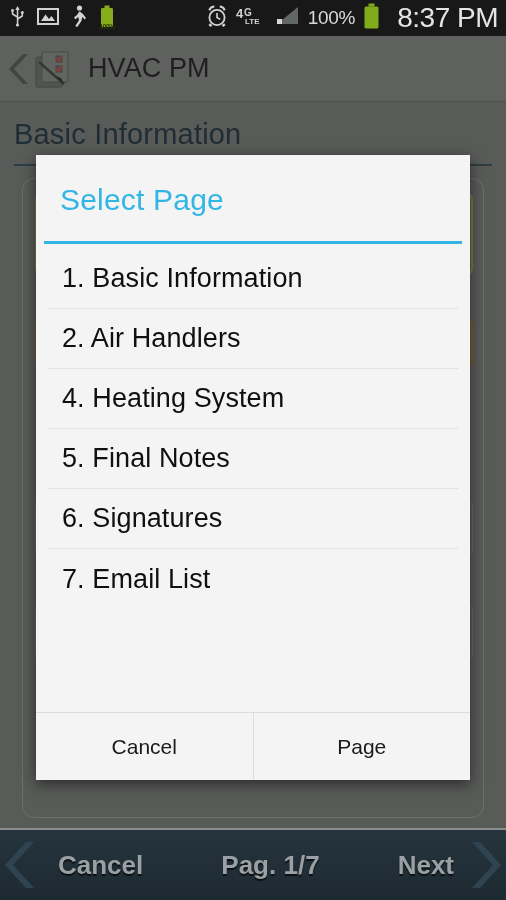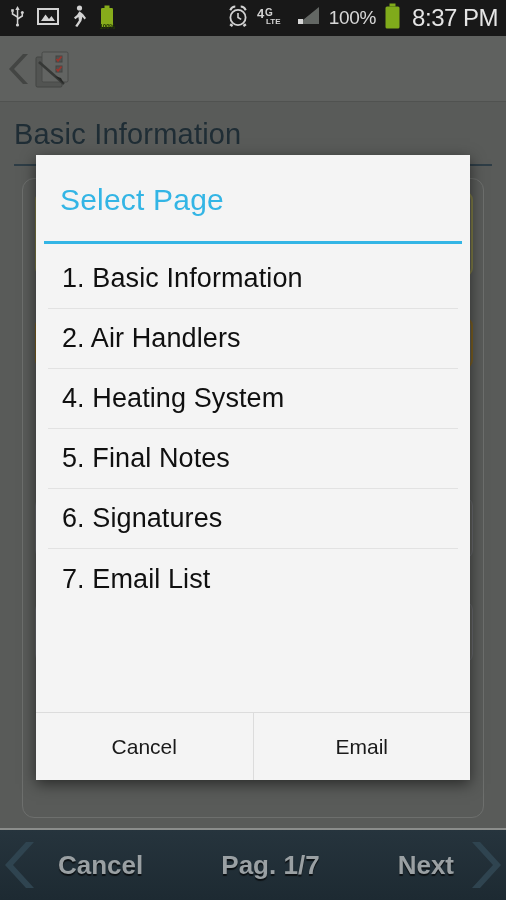--- a/index.html
+++ b/index.html
@@ -24,22 +24,22 @@
     padding: 0 8px 0 10px;
     color: #e8e8e8;
   }
   .sb-left { display: flex; align-items: center; gap: 12px; }
   .sb-right { display: flex; align-items: center; gap: 8px; margin-left: auto; }
   .sb-icon { display: block; }
   .sb-pct {
     font-size: 19px; letter-spacing: -0.3px; color: #f0f0f0;
   }
   .sb-clock {
-    font-size: 24px; color: #ffffff; letter-spacing: -0.5px;
-    margin-left: 3px;
+    font-size: 28px; color: #ffffff; letter-spacing: -0.5px;
+    margin-left: 9px;
     text-align: center;
   }
   .batt-mini { position: relative; }
   .batt-mini .pct {
     position: absolute; left: 0; right: 0; bottom: 2px;
     text-align: center; font-size: 6.5px; color: #2b4206;
     font-weight: bold; letter-spacing: -0.4px;
   }
 
   
@@ -261,20 +261,21 @@
         <rect x="6" y="9" width="26" height="30" rx="1.5" fill="#5c5e5c" stroke="#4a4c4a"></rect>
         <rect x="12" y="4" width="26" height="30" rx="1.5" fill="#6e706e" stroke="#505250"></rect>
         <rect x="26" y="8" width="6" height="6" fill="#5a5c5a" stroke="#4a4c4a"></rect>
         <path d="M26.5 11 L28 13 L31.5 8.5" stroke="#b03a30" stroke-width="1.6" fill="none"></path>
         <rect x="26" y="18" width="6" height="6" fill="#5a5c5a" stroke="#4a4c4a"></rect>
         <path d="M26.5 21 L28 23 L31.5 18.5" stroke="#b03a30" stroke-width="1.6" fill="none"></path>
         <path d="M9 14 L34 36" stroke="#3d3f3d" stroke-width="2.6" fill="none"></path>
         <path d="M25 28 L34 36 L31 30 Z" fill="#2a2c2a"></path>
       </svg>
     </span>
+    <span id="app-title">HVAC PM</span>
   </div>
 
   <div id="form-area">
     <div id="sec-title">Basic Information</div>
     <div id="sec-rule"></div>
     <div id="form-panel">
       <div class="fld" style="left:12px; top:12px; width:438px; height:86px;"></div>
       <div class="flabel" style="left:14px; top:110px;">W</div>
       <div class="fld orange" style="left:12px; top:138px; width:438px; height:52px;"></div>
       <div class="flabel" style="left:14px; top:200px;">D</div>
@@ -295,21 +296,21 @@
     <div id="dlg-list">
       <div class="dlg-item">1. Basic Information</div>
       <div class="dlg-item">2. Air Handlers</div>
       <div class="dlg-item">4. Heating System</div>
       <div class="dlg-item">5. Final Notes</div>
       <div class="dlg-item">6. Signatures</div>
       <div class="dlg-item">7. Email List</div>
     </div>
     <div id="dlg-footer">
       <div class="dlg-btn">Cancel</div>
-      <div class="dlg-btn">Email</div>
+      <div class="dlg-btn">Page</div>
     </div>
   </div>
 
   <div id="navbar">
     <span class="nav-chev">
       <svg width="44" height="52" viewBox="0 0 44 52">
         <path d="M34 3 L13 26 L34 49 L26 49 L5 26 L26 3 Z" fill="#2f4450"></path>
       </svg>
     </span>
     <span class="nav-lbl" id="nav-cancel">Cancel</span>

